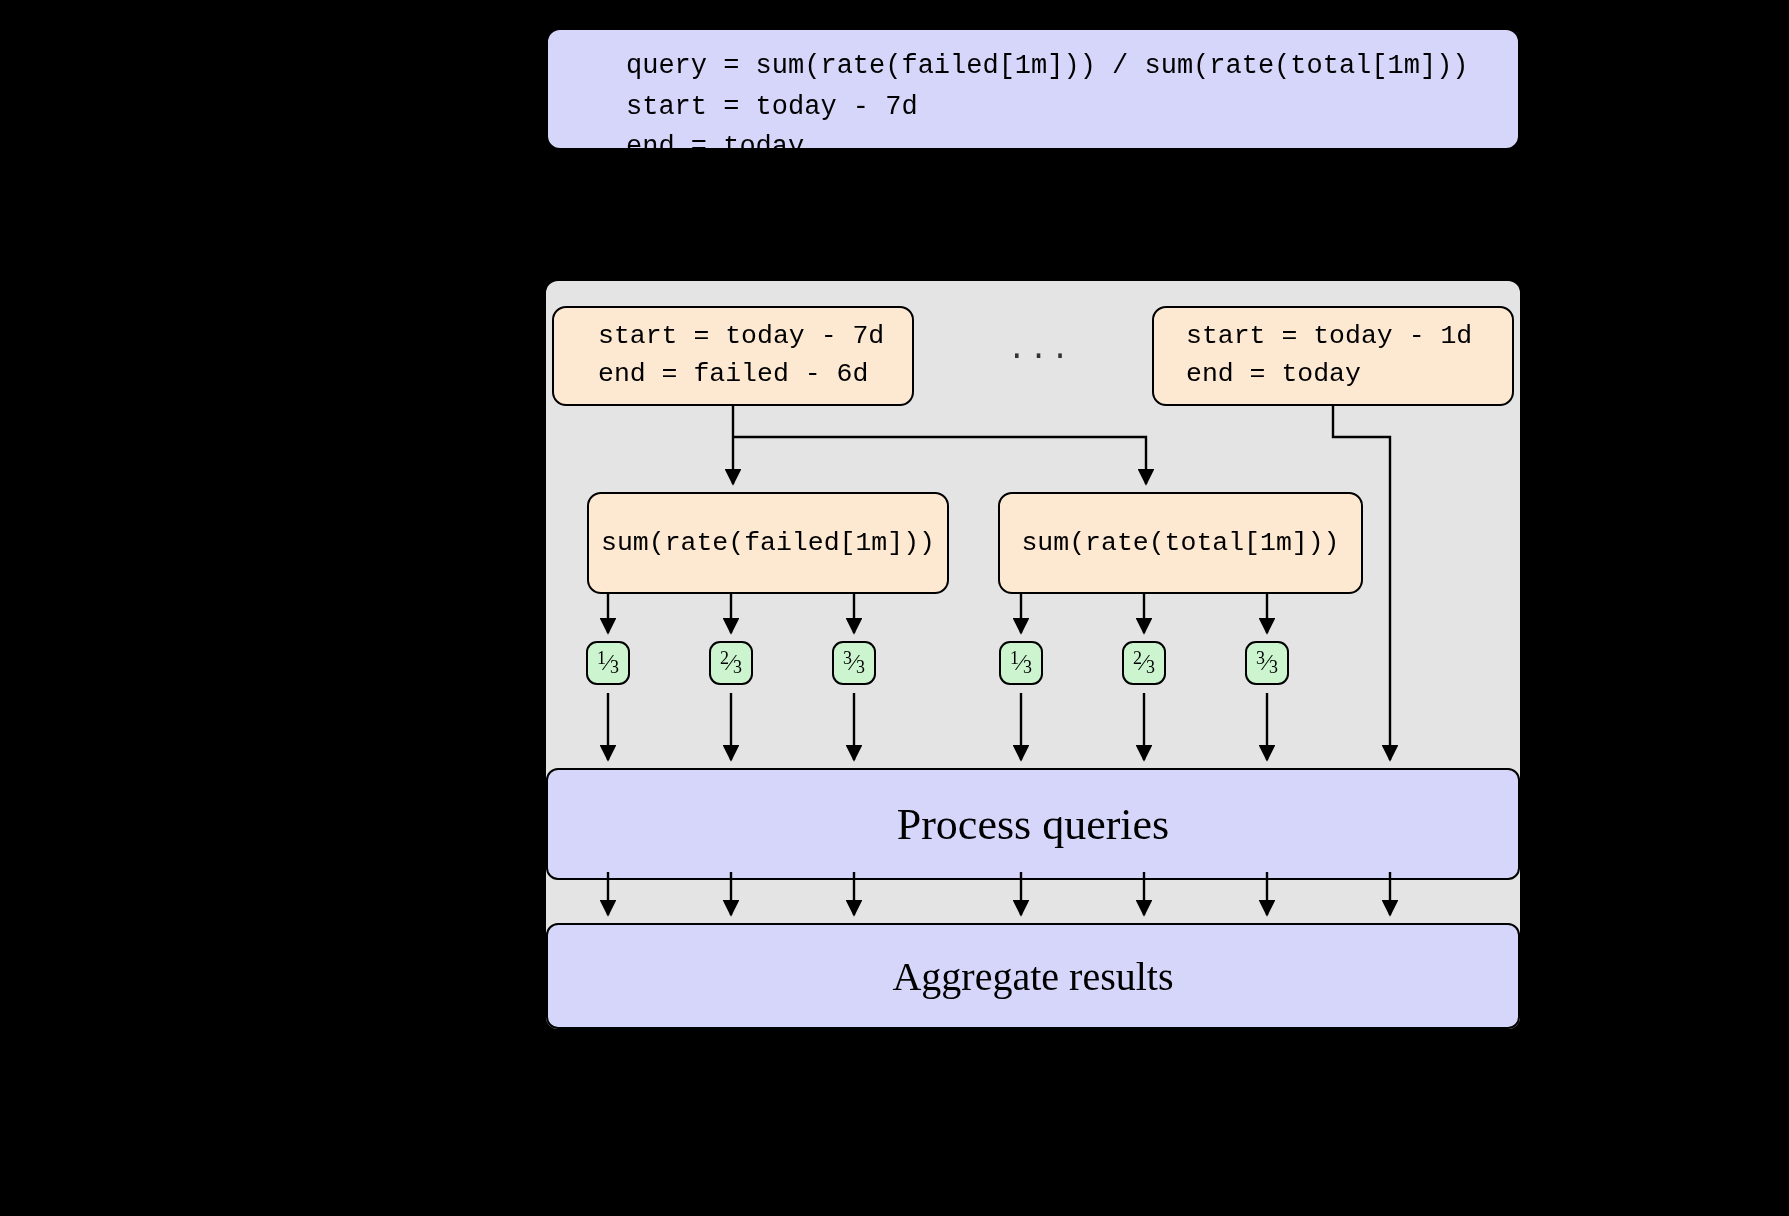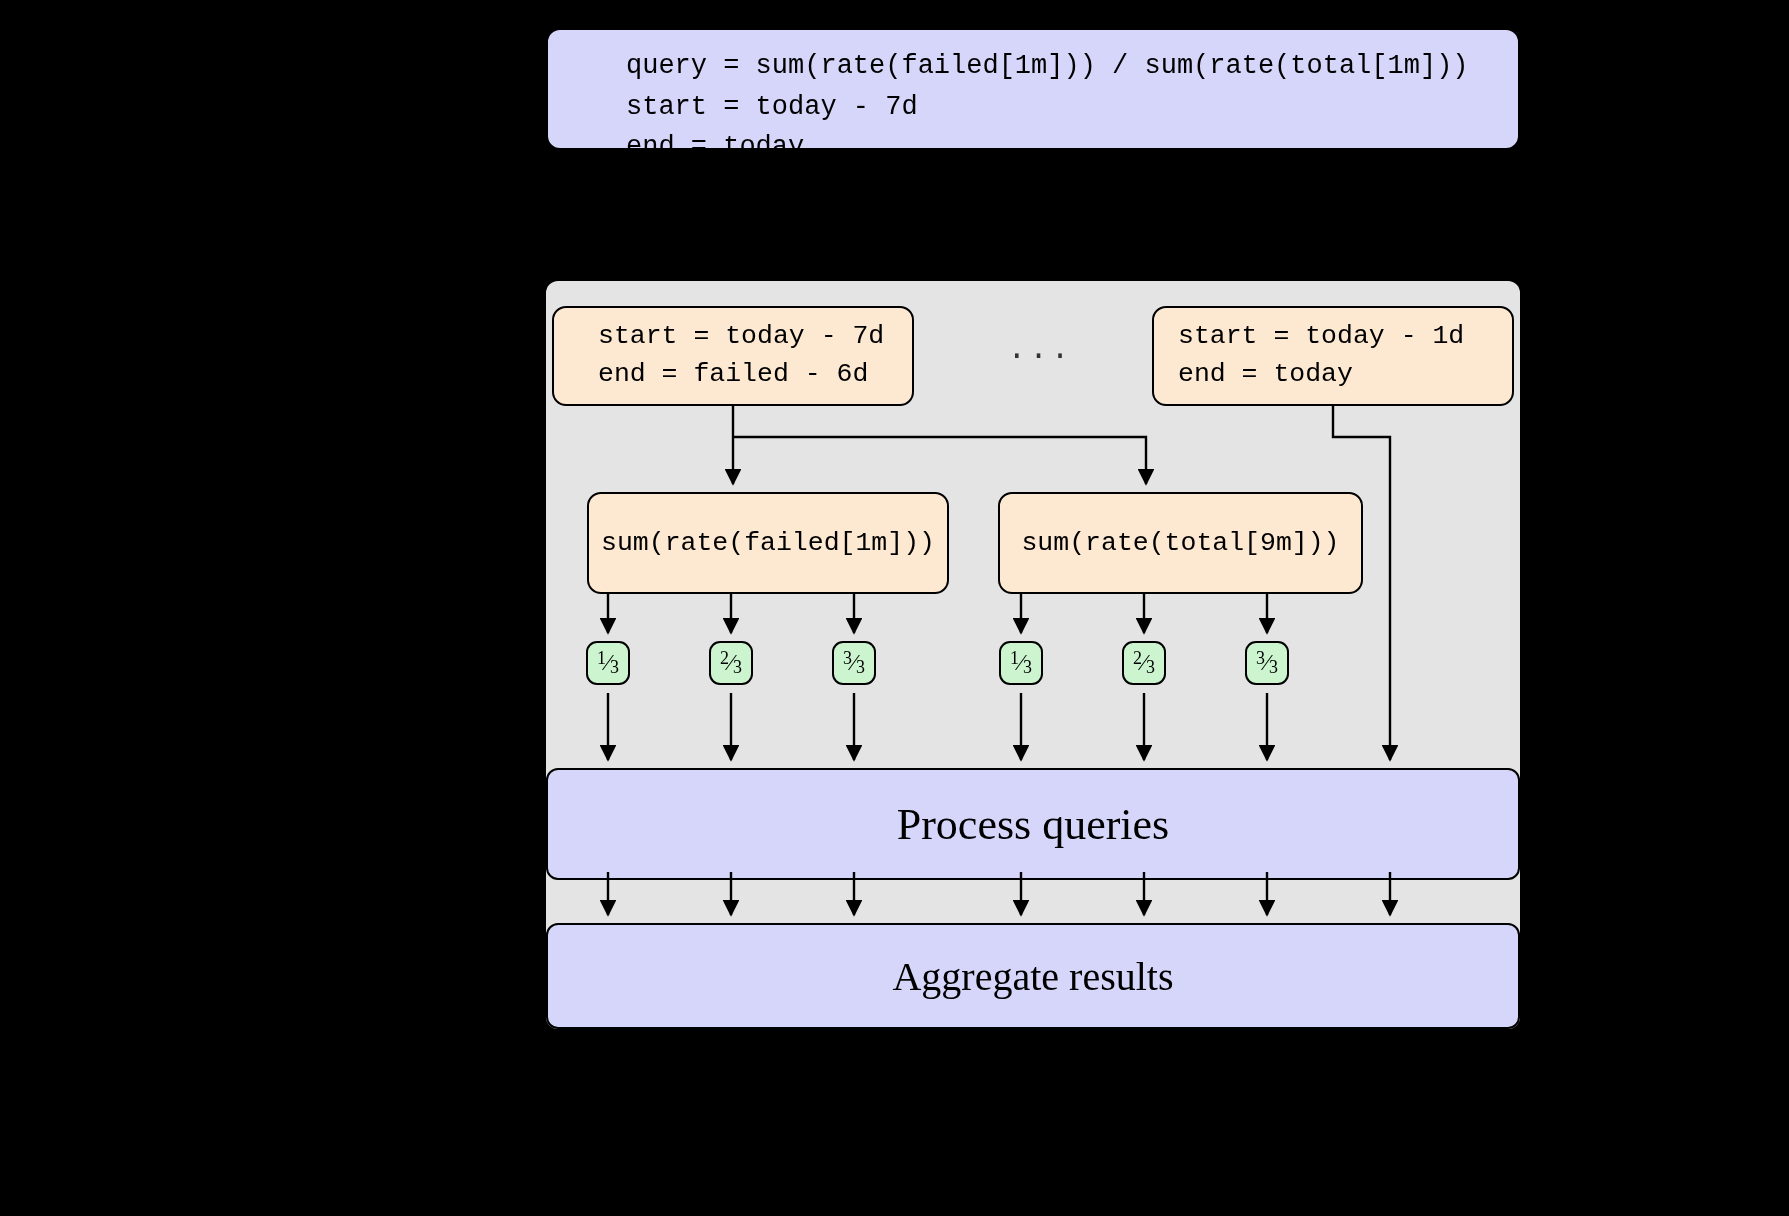--- a/index.html
+++ b/index.html
@@ -19,21 +19,21 @@
 
   #query-box{left:546px;top:28px;width:974px;height:122px;border-radius:14px;
              padding:16px 0 0 78px;line-height:1.50;font-size:27px;white-space:pre;}
 
   #group-panel{left:546px;top:281px;width:974px;height:748px;border-radius:12px;}
 
   .range-box{top:306px;height:100px;border-radius:14px;
              display:flex;flex-direction:column;justify-content:center;
              font-size:26.5px;line-height:1.42;white-space:pre;}
   #range-left{left:552px;width:362px;padding-left:44px;}
-  #range-right{left:1152px;width:362px;padding-left:24px;}
+  #range-right{left:1152px;width:362px;padding-left:32px;}
 
   #ellipsis{position:absolute;left:1000px;top:332px;width:80px;
             text-align:center;font-size:31px;color:#333;letter-spacing:3px;}
 
   .sum-box{top:492px;height:102px;border-radius:14px;
            display:flex;align-items:center;justify-content:center;
            font-size:26.5px;white-space:pre;margin-left:35px;}
   #sum-failed{left:552px;width:362px;}
   #sum-total{left:963px;width:365px;}
 
@@ -63,21 +63,21 @@
 
   <div class="box panel" id="group-panel"></div>
 
   <div class="box orange mono range-box" id="range-left"><span>start = today - 7d</span><span>end = failed - 6d</span></div>
 
   <div class="mono" id="ellipsis">...</div>
 
   <div class="box orange mono range-box" id="range-right"><span>start = today - 1d</span><span>end = today</span></div>
 
   <div class="box orange mono sum-box" id="sum-failed">sum(rate(failed[1m]))</div>
-  <div class="box orange mono sum-box" id="sum-total">sum(rate(total[9m]))</div>
+  <div class="box orange mono sum-box" id="sum-total">sum(rate(total[1m]))</div>
 
   <div class="box green serif frac" style="left:586px">
       <span><sup>1</sup>⁄<sub>3</sub></span>
     </div>
   <div class="box green serif frac" style="left:709px">
       <span><sup>2</sup>⁄<sub>3</sub></span>
     </div>
   <div class="box green serif frac" style="left:832px">
       <span><sup>3</sup>⁄<sub>3</sub></span>
     </div>

